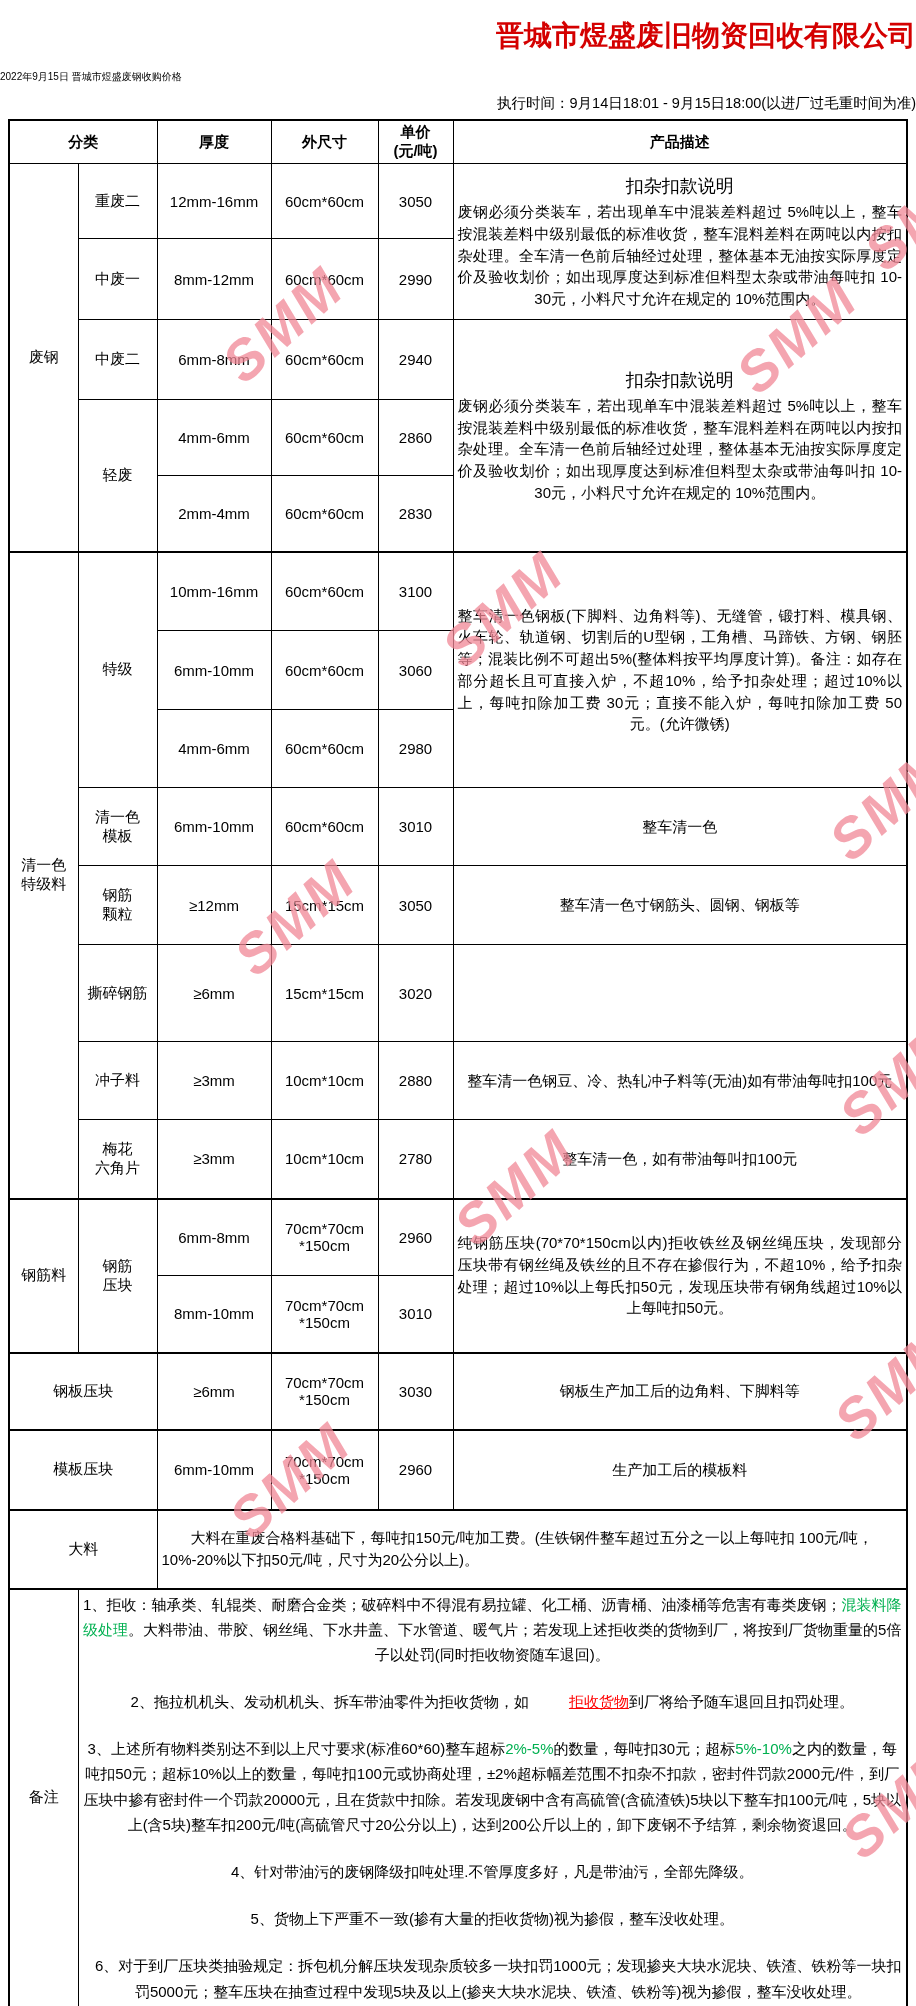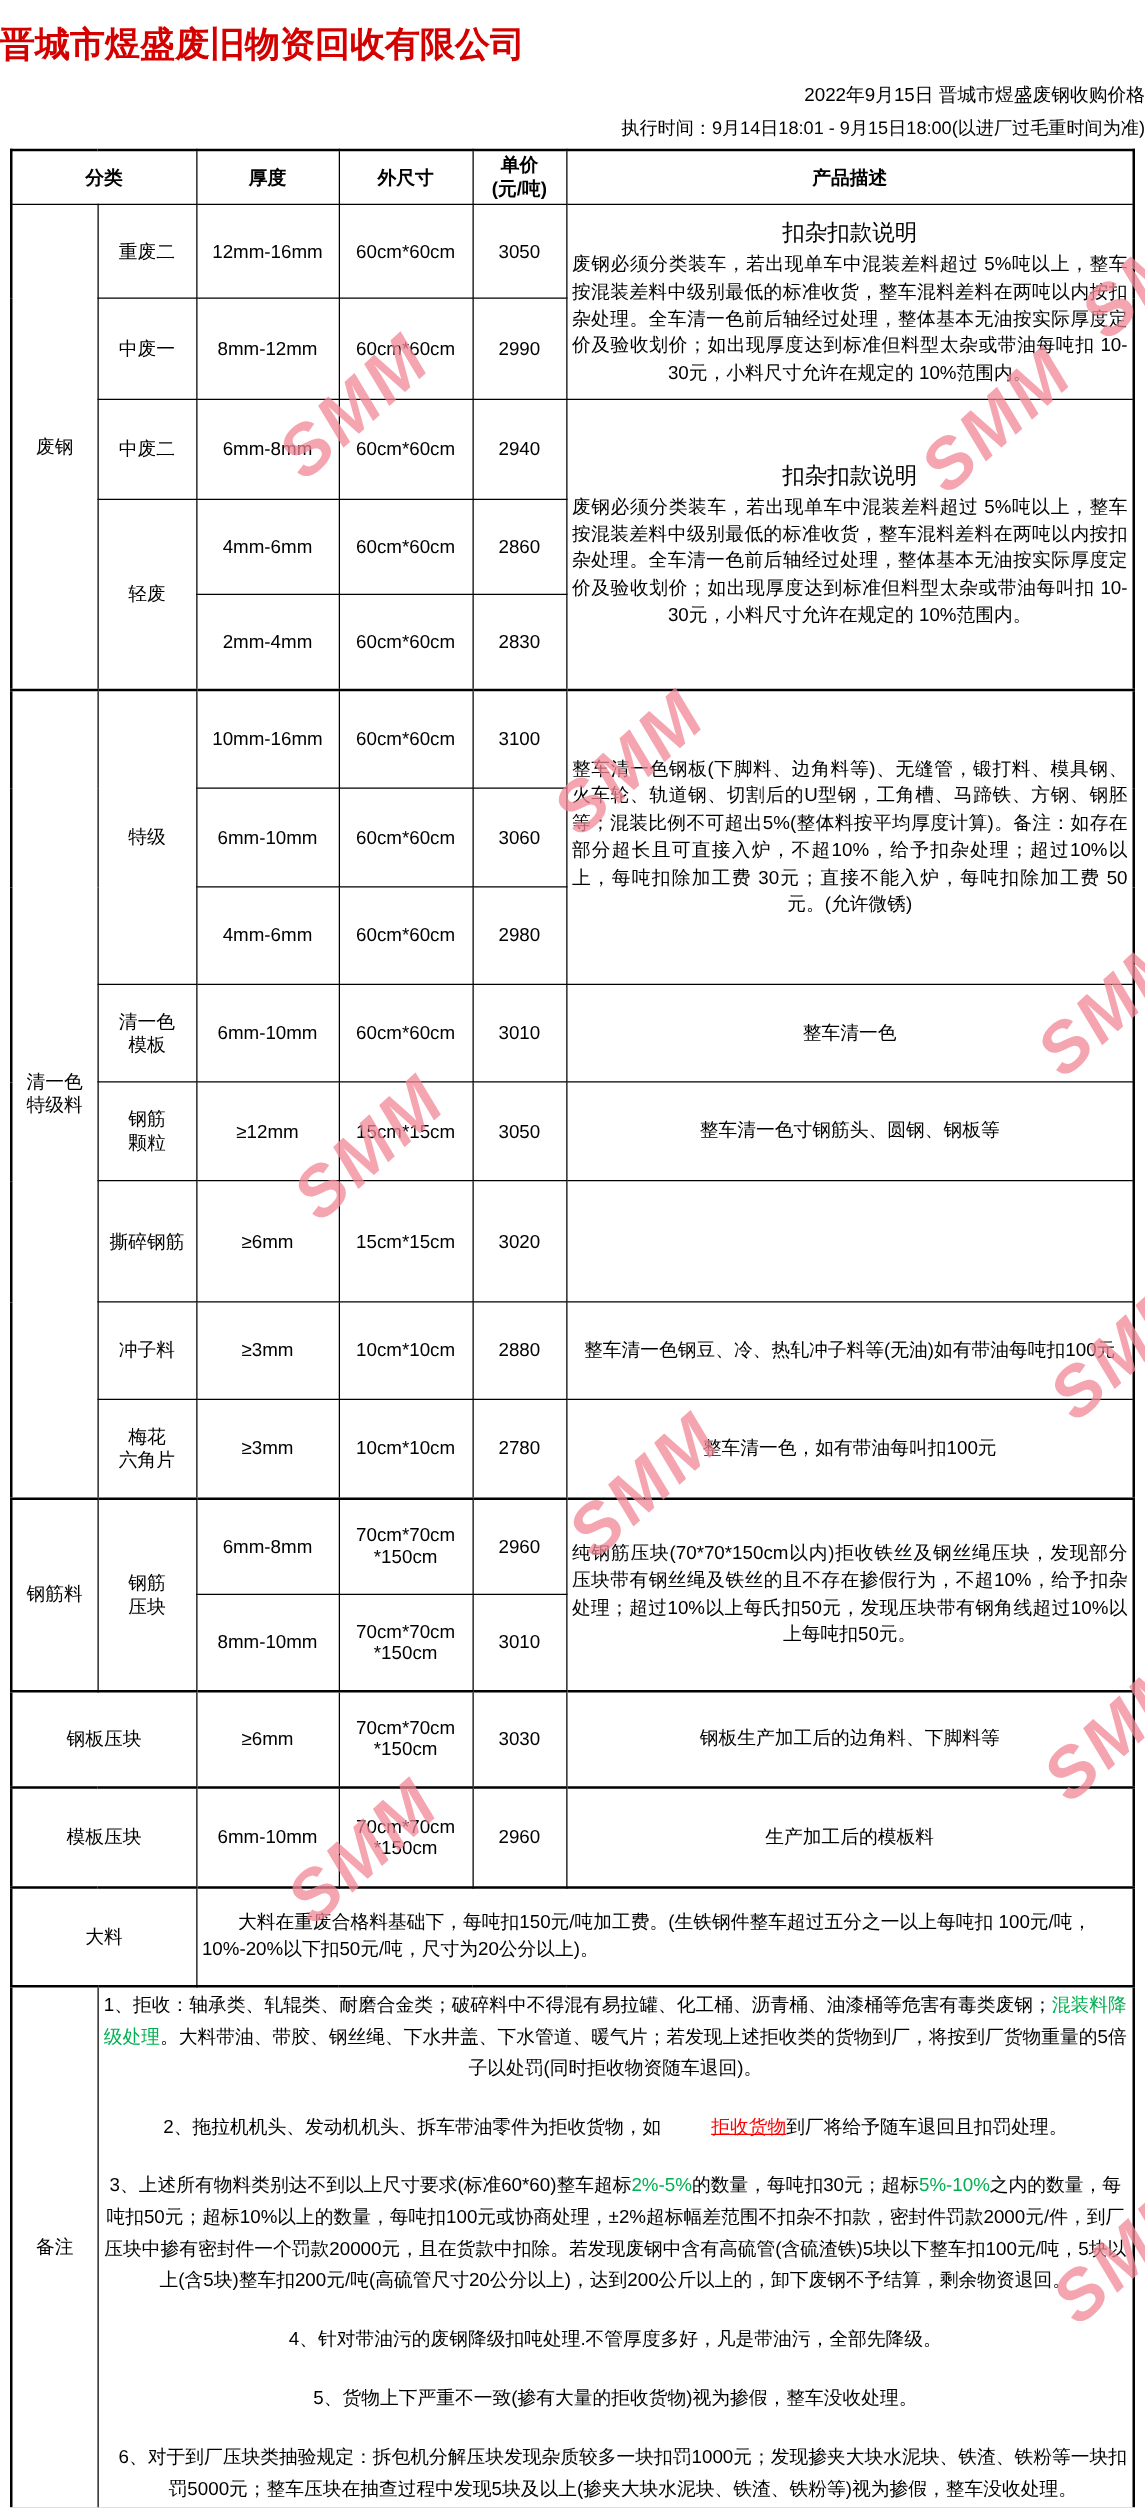--- a/index.html
+++ b/index.html
@@ -1,19 +1,19 @@
 <!DOCTYPE html>
 <html><head>
 <meta charset="utf-8">
 <style>
   html,body{margin:0;padding:0;background:#fff;}
   body{width:916px;font-family:"Liberation Sans","DejaVu Sans",sans-serif;color:#000;}
   .sheet{position:relative;width:916px;height:2006px;overflow:hidden;background:#fff;}
-  .page-title{padding-top:18px;text-align:left;font-size:28px;line-height:36px;font-weight:bold;color:#d40000;}
-  .page-subtitle{margin-top:14px;text-align:right;font-size:15px;line-height:18px;color:#000;}
+  .page-title{padding-top:18px;text-align:right;font-size:28px;line-height:36px;font-weight:bold;color:#d40000;}
+  .page-subtitle{margin-top:14px;text-align:left;font-size:10px;line-height:18px;color:#000;}
   .exec-time{margin-top:9px;text-align:right;font-size:14.5px;line-height:17px;color:#000;}
   table.price{margin:7px 8px 0 8px;border-collapse:collapse;width:900px;table-layout:fixed;border:2px solid #000;position:relative;z-index:1;}
   table.price td{border:1px solid #000;text-align:center;vertical-align:middle;font-size:15px;padding:2px 4px;overflow:hidden;}
   tr.sec td{border-top-width:2px;}
   td.hdr{font-weight:bold;font-size:15px;}
   td.ml{white-space:pre-line;}
   td.grp{font-size:14.5px;white-space:pre-line;}
   td.desc{font-size:14px;line-height:1.45;padding:4px 12px;}
   .desc-title{text-align:center;font-size:18px;margin-bottom:2px;}
   .jc{text-align:justify;text-align-last:center;}

